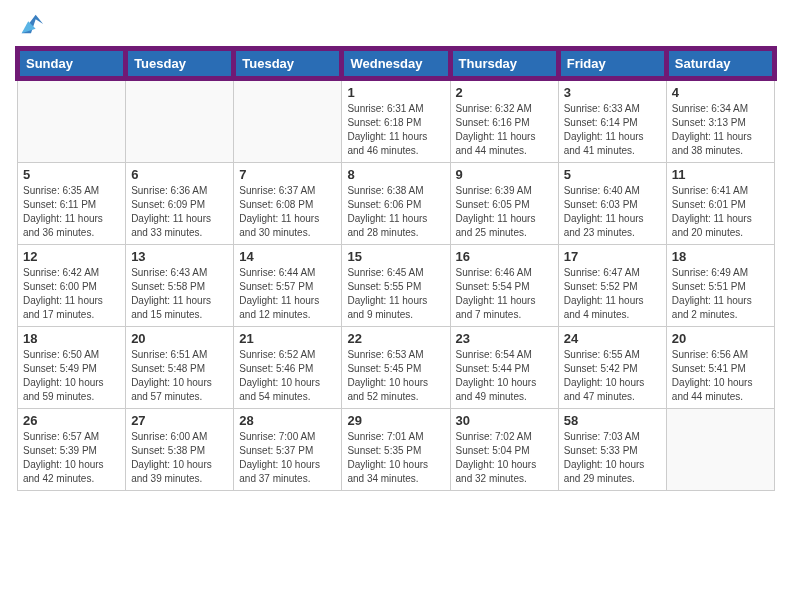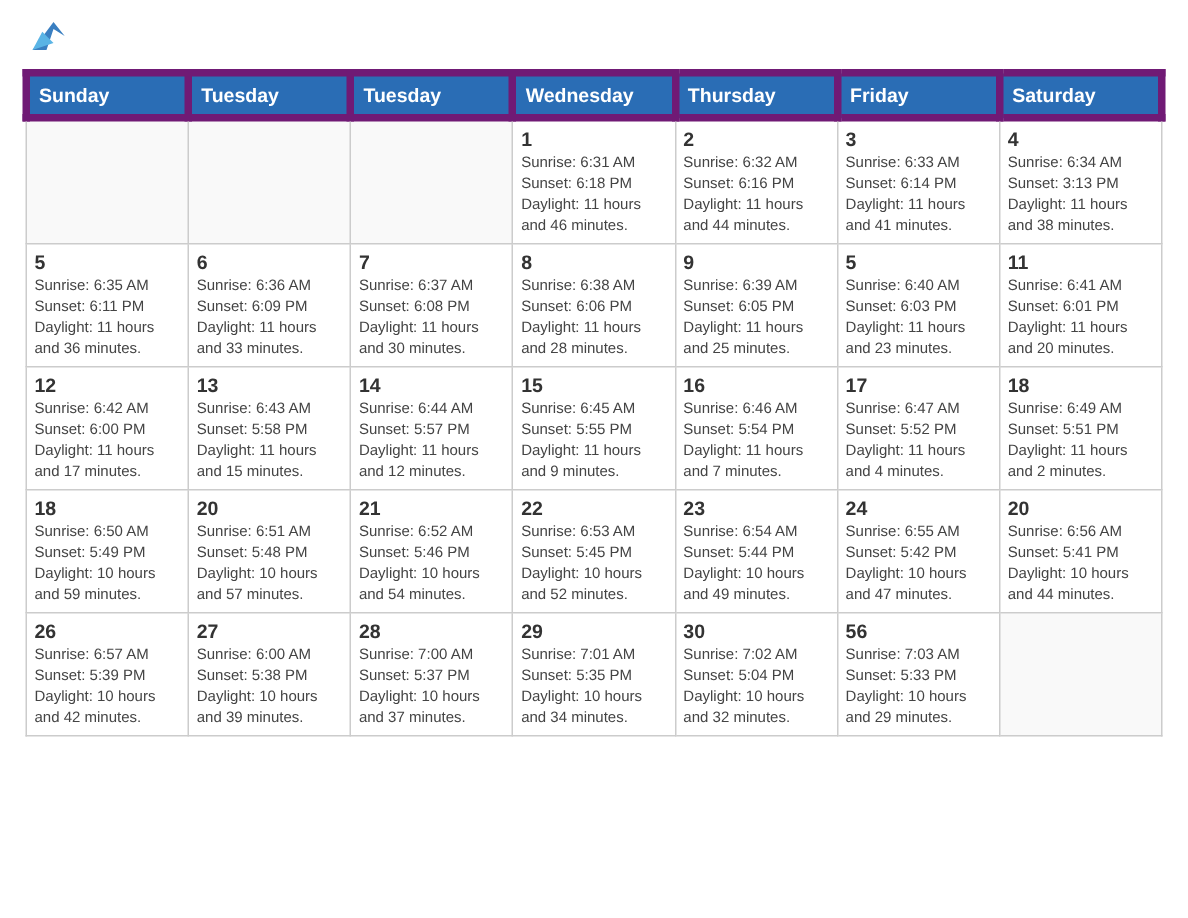--- a/index.html
+++ b/index.html
@@ -340,21 +340,21 @@
 and 34 minutes.</div>
           </td>
           <td>
             <span class="day-num">30</span>
             <div class="day-info">Sunrise: 7:02 AM
 Sunset: 5:04 PM
 Daylight: 10 hours
 and 32 minutes.</div>
           </td>
           <td>
-            <span class="day-num">56</span>
+            <span class="day-num">58</span>
             <div class="day-info">Sunrise: 7:03 AM
 Sunset: 5:33 PM
 Daylight: 10 hours
 and 29 minutes.</div>
           </td>
           <td class="empty"></td>
         </tr>
       </tbody>
   </table>
 </div>

